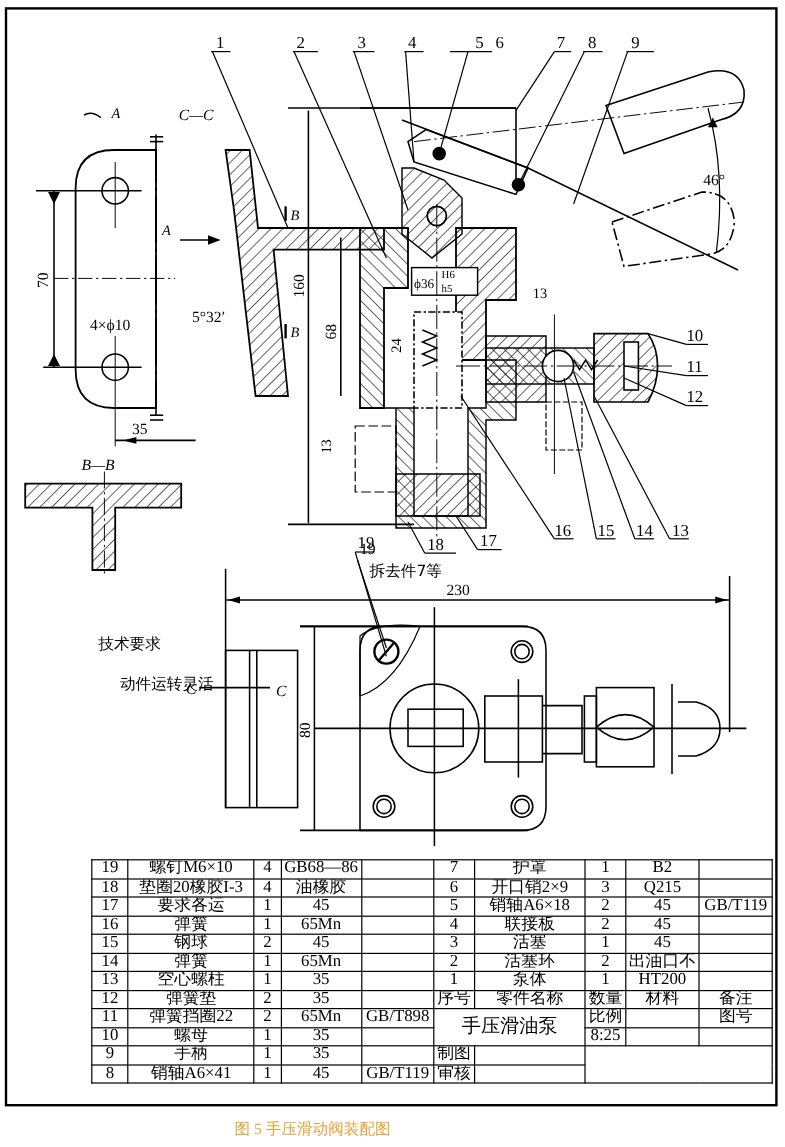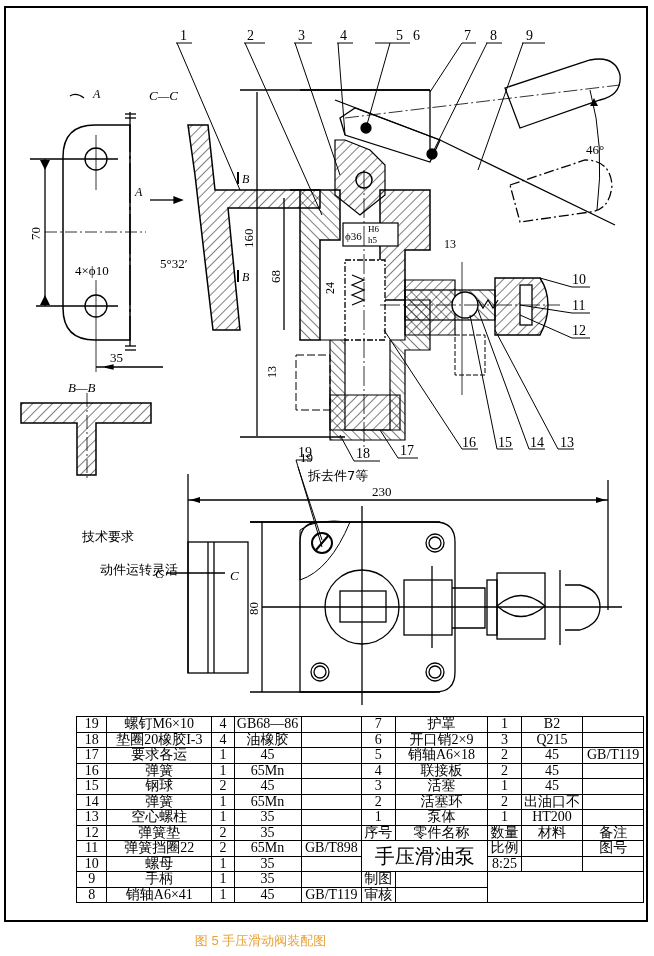--- a/index.html
+++ b/index.html
@@ -4,21 +4,21 @@
 <style>
   html,body{margin:0;padding:0;background:#fff;}
   body{width:654px;height:956px;position:relative;overflow:hidden;font-family:"Liberation Serif","DejaVu Serif",serif;color:#000;}
   #sheet{position:absolute;left:4px;top:6px;width:644px;height:916px;border:2px solid #000;box-sizing:border-box;}
   svg{position:absolute;left:0;top:0;}
   .t{font-family:"Liberation Serif","DejaVu Serif",serif;fill:#000;}
   .it{font-style:italic;}
   #bom{position:absolute;left:76px;top:716px;width:568px;border-collapse:collapse;font-size:14px;}
   #bom td{border:1.5px solid #000;height:14.5px;padding:0 2px;line-height:14px;text-align:center;white-space:nowrap;overflow:hidden;}
   #bom td.sm{font-size:14px;}
-  #caption{position:absolute;left:0;top:932px;width:521px;text-align:center;font-family:Liberation Sans, sans-serif;font-size:13px;color:#e8a33a;}
+  #caption{position:absolute;left:0;top:932px;width:521px;text-align:center;font-family:Liberation Serif, serif;font-size:13px;color:#e8a33a;}
   #notes{position:absolute;left:14px;top:528px;width:150px;font-family:Liberation Sans, sans-serif;font-size:13px;line-height:17px;margin-left:44px;}
   #notes .h{margin-left:24px;margin-bottom:16px;}
   #notes .n{margin-bottom:6px;}
   #notes .n span{display:block;padding-left:12px;text-align:center;}
 </style>
 </head>
 <body>
 
 <div id="sheet"></div>
 
@@ -342,21 +342,21 @@
         <td class="sm">数量</td>
         <td>材料</td>
         <td>备注</td>
       </tr>
       <tr>
         <td>11</td>
         <td>弹簧挡圈22</td>
         <td>2</td>
         <td>65Mn</td>
         <td>GB/T898</td>
-        <td colspan="2" rowspan="2" style="font-size: 20px;">手压滑油泵</td>
+        <td colspan="2" rowspan="2" style="font-size: 16px;">手压滑油泵</td>
         <td class="sm">比例</td>
         <td></td>
         <td>图号</td>
       </tr>
       <tr>
         <td>10</td>
         <td>螺母</td>
         <td>1</td>
         <td>35</td>
         <td></td>

